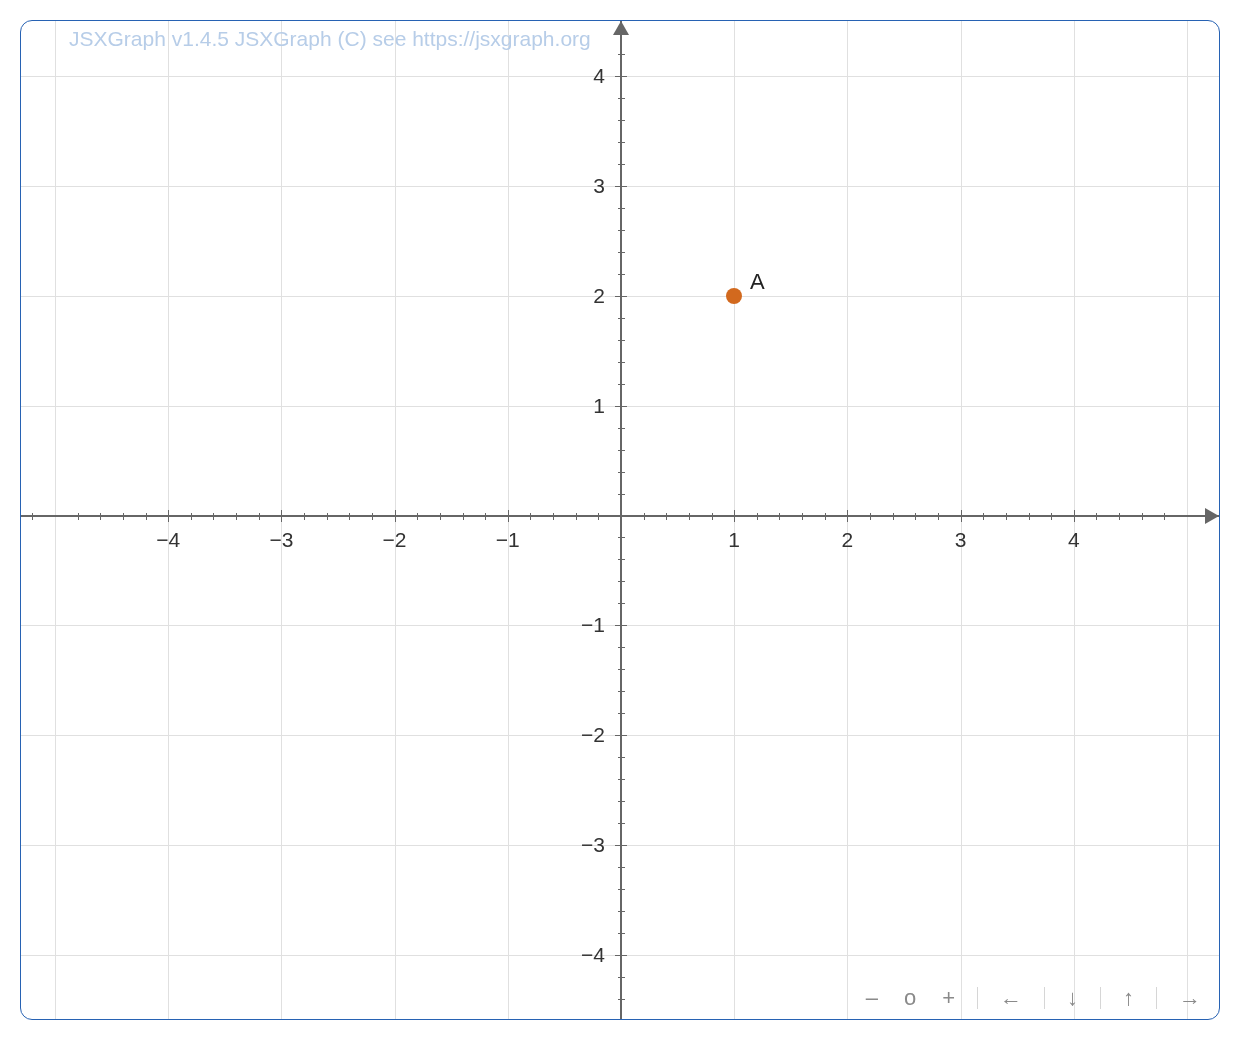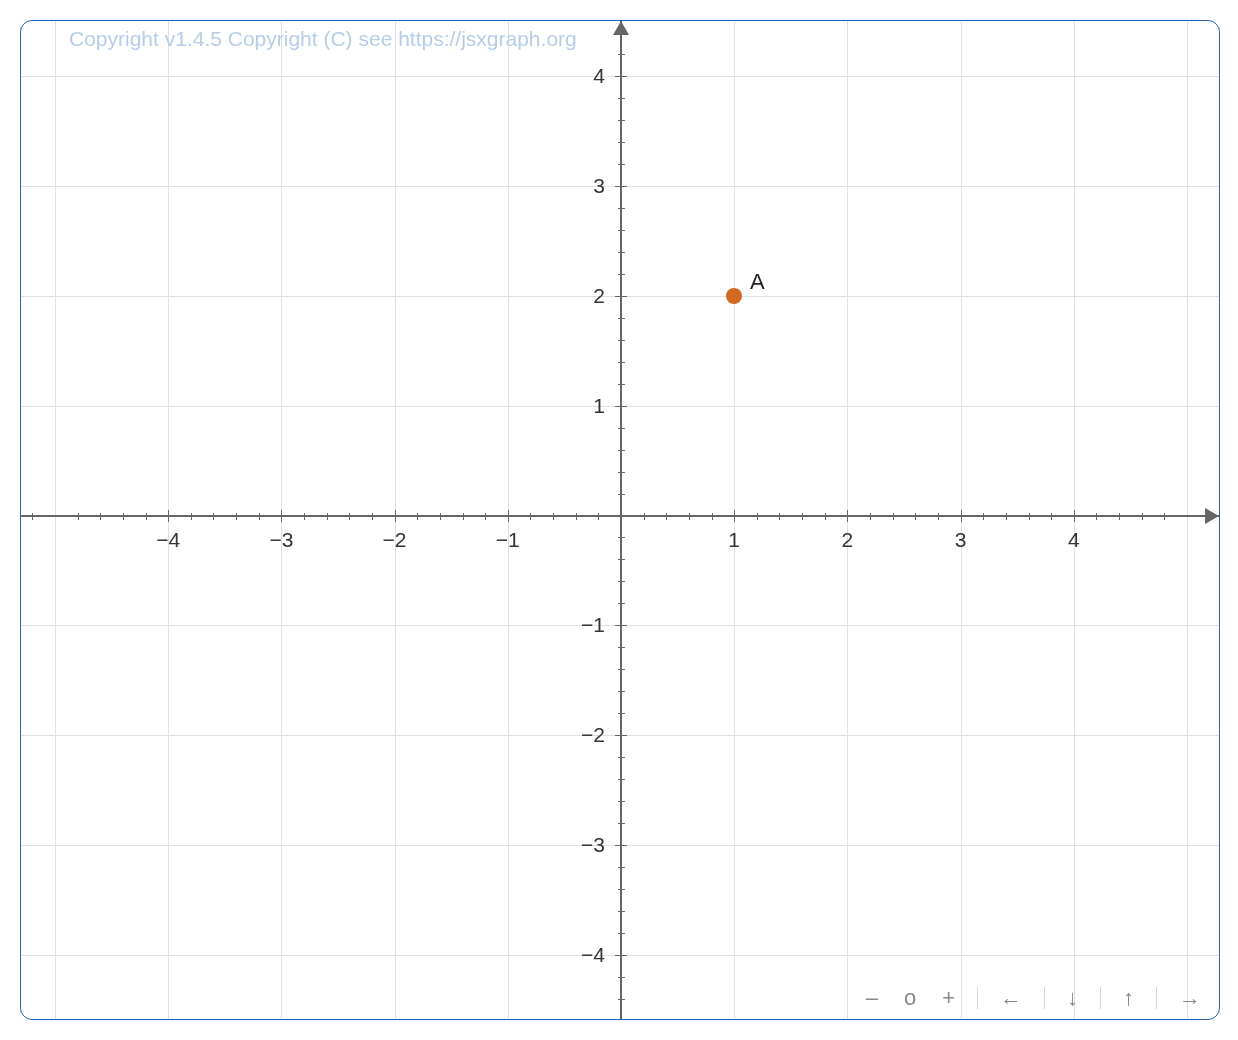--- a/index.html
+++ b/index.html
@@ -114,21 +114,21 @@
   .nav .sep {
     width: 1px;
     height: 22px;
     background: #d6d6d6;
   }
 </style>
 </head>
 <body>
 
 <div class="board">
-  <div class="copyright">Copyright v1.4.5 Copyright (C) see https://jsxgraph.org</div>
+  <div class="copyright">JSXGraph v1.4.5 JSXGraph (C) see https://jsxgraph.org</div>
 
   <div class="plot-area">
 
     <div class="gridline v" style="left:33.96px"></div>
     <div class="gridline v" style="left:147.17px"></div>
     <div class="gridline v" style="left:260.38px"></div>
     <div class="gridline v" style="left:373.59px"></div>
     <div class="gridline v" style="left:486.8px"></div>
     <div class="gridline v" style="left:713.21px"></div>
     <div class="gridline v" style="left:826.42px"></div>

